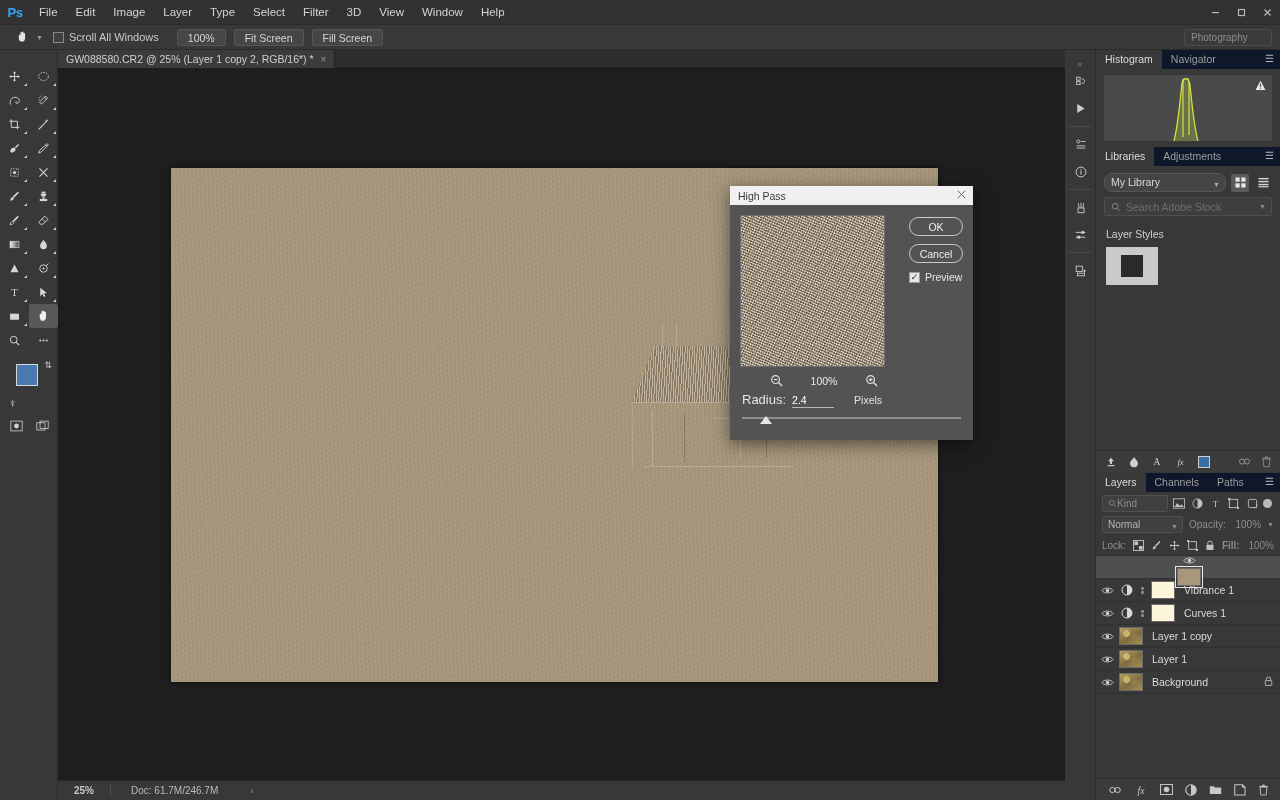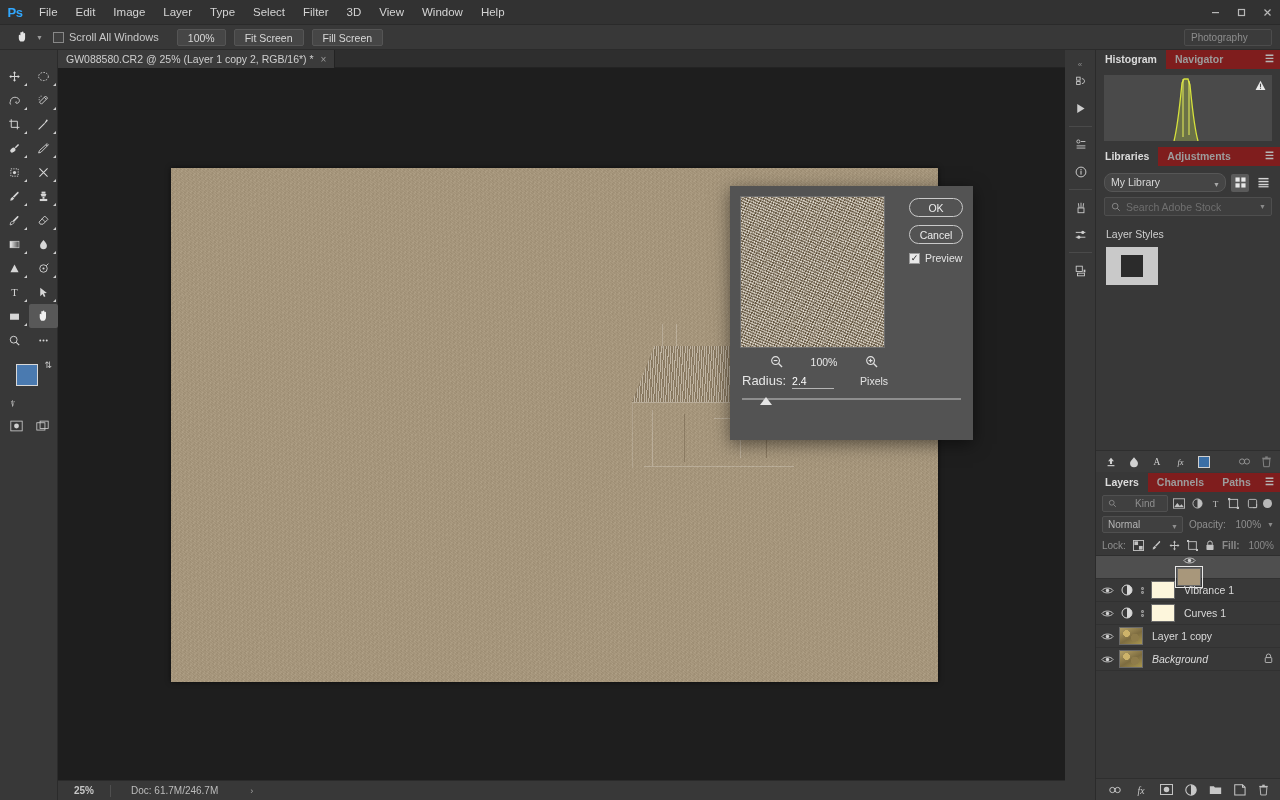--- a/index.html
+++ b/index.html
@@ -179,23 +179,22 @@
     justify-content: center; color: #cdcdcd; font-size: 13px;
   }
   .rail-sep { width: 23px; height: 1px; background: #4a4a4a; margin: 4px 4px; }
 
   
   .panels {
     position: absolute; left: 1096px; top: 50px; width: 184px; height: 750px;
     background: #383838;
   }
   .panel-tabs {
-    display: flex; height: 19px; background: #7f1d1d;
+    display: flex; height: 19px; background: #0f172a;
     position: relative;
-    font-weight: bold;
   }
   .ptab {
     padding: 0 9px; height: 19px; line-height: 19px; font-size: 10.5px;
     color: #9c9c9c;
   }
   .ptab.active { background: #383838; color: #dcdcdc; }
   .pmenu {
     position: absolute; right: 6px; top: 5px; color: #b5b5b5; font-size: 10px;
     line-height: 8px;
   }
@@ -252,21 +251,21 @@
   .layers {
     position: absolute; left: 0; top: 423px; width: 184px; height: 327px;
     background: #383838;
   }
   .lay-filter {
     display: flex; align-items: center; height: 22px; padding: 0 6px; gap: 4px;
   }
   .lay-kind {
     width: 68px; height: 17px; background: #404040; border: 1px solid #505050;
     border-radius: 2px; color: #8e8e8e; font-size: 10px;
-    display: flex; align-items: center; gap: 18px; padding: 0 5px;
+    display: flex; align-items: center; gap: 0; padding: 0 5px;
   }
   .lay-ficon {
     width: 15px; height: 16px; display: flex; align-items: center;
     justify-content: center; color: #c0c0c0; font-size: 11px;
   }
   .lay-toggle {
     width: 9px; height: 9px; border-radius: 50%; background: #b9b9b9;
     margin-left: auto; margin-right: 2px;
   }
   .lay-blend {
@@ -318,21 +317,21 @@
     color: #d8d8d8; font-size: 11px;
   }
   .link-icon {
     width: 11px; display: flex; align-items: center; justify-content: center;
     color: #c8c8c8; font-size: 9px;
   }
   .layer-name {
     flex: 1; padding-left: 6px; font-size: 10.5px; color: #dadada;
     white-space: nowrap; overflow: hidden;
   }
-  .layer-name.italic { font-style: italic; }
+  .layer-name.italic { }
   .lock-badge { padding-right: 7px; color: #bdbdbd; font-size: 10px; }
 
   .layers-toolbar {
     position: absolute; left: 0; bottom: 0; width: 184px; height: 22px;
     background: #3b3b3b; border-top: 1px solid #2e2e2e;
     display: flex; align-items: center; justify-content: center; gap: 12px;
   }
   .lt-i { color: #c8c8c8; font-size: 11px; display:flex; align-items:center;}
 
   
@@ -385,21 +384,21 @@
   .zm-i { color: #e0e0e0; font-size: 12px; display:flex; }
   .zm-pct { color: #e8e8e8; font-size: 10.5px; }
   .dlg-radius {
     display: flex; align-items: baseline; gap: 6px; padding: 5px 0 0 12px;
   }
   .r-label { color: #e6e6e6; font-size: 13px; }
   .r-input {
     width: 42px; border-bottom: 1px solid #b5b5b5; color: #ffffff;
     font-size: 10.5px; padding-bottom: 1px;
   }
-  .r-units { color: #e2e2e2; font-size: 10.5px; margin-left: 20px; }
+  .r-units { color: #e2e2e2; font-size: 10.5px; margin-left: 14px; }
   .dlg-slider {
     margin: 9px 12px 0 12px; height: 2px; background: #8e8e8e; position: relative;
   }
   .sl-thumb {
     position: absolute; left: 18px; top: -1px; width: 0; height: 0;
     border-left: 6px solid transparent; border-right: 6px solid transparent;
     border-bottom: 8px solid #e4e4e4;
   }
 </style>
 </head>
@@ -1001,20 +1000,30 @@
           <span class="eye">
             <svg width="13" height="9" viewBox="0 0 14 10">
                 <path d="M0.8 5 C3 1.4 11 1.4 13.2 5 C11 8.6 3 8.6 0.8 5 Z" fill="none" stroke="#d2d2d2" stroke-width="1"></path>
                 <circle cx="7" cy="5" r="1.9" fill="#d2d2d2"></circle>
               </svg>
           </span>
           <span class="thumb photo"></span>
           <span class="layer-name">Layer 1 copy</span>
         </div>
 
+        <div class="layer-row">
+          <span class="eye">
+            <svg width="13" height="9" viewBox="0 0 14 10">
+                <path d="M0.8 5 C3 1.4 11 1.4 13.2 5 C11 8.6 3 8.6 0.8 5 Z" fill="none" stroke="#d2d2d2" stroke-width="1"></path>
+                <circle cx="7" cy="5" r="1.9" fill="#d2d2d2"></circle>
+              </svg>
+          </span>
+          <span class="thumb photo"></span>
+          <span class="layer-name">Layer 1</span>
+        </div>
 
         <div class="layer-row">
           <span class="eye">
             <svg width="13" height="9" viewBox="0 0 14 10">
                 <path d="M0.8 5 C3 1.4 11 1.4 13.2 5 C11 8.6 3 8.6 0.8 5 Z" fill="none" stroke="#d2d2d2" stroke-width="1"></path>
                 <circle cx="7" cy="5" r="1.9" fill="#d2d2d2"></circle>
               </svg>
           </span>
           <span class="thumb photo"></span>
           <span class="layer-name italic">Background</span>
@@ -1068,20 +1077,28 @@
               <path d="M2 3.6 h8 l-0.8 9.2 h-6.4 Z" fill="none" stroke="#c8c8c8" stroke-width="1"></path>
               <rect x="1" y="2.2" width="10" height="1.2" fill="#c8c8c8"></rect>
               <rect x="4.5" y="0.8" width="3" height="1.4" fill="#c8c8c8"></rect>
             </svg>
         </span>
       </div>
     </div>
   </div>
 
   <div class="dialog">
+    <div class="dlg-title">
+      <span>High Pass</span>
+      <span class="dlg-close">
+        <svg width="9" height="9" viewBox="0 0 10 10">
+            <path d="M0.8 0.8 L9.2 9.2 M9.2 0.8 L0.8 9.2" stroke="#6a6a6a" stroke-width="1.1"></path>
+          </svg>
+      </span>
+    </div>
     <div class="dlg-body">
       <div class="dlg-preview">
         <div class="prev-noise"></div>
       </div>
       <div class="dlg-right">
         <div class="dlg-btn">OK</div>
         <div class="dlg-btn">Cancel</div>
         <div class="dlg-check">
           <span class="cbox-on">✓</span>
           <span>Preview</span>

